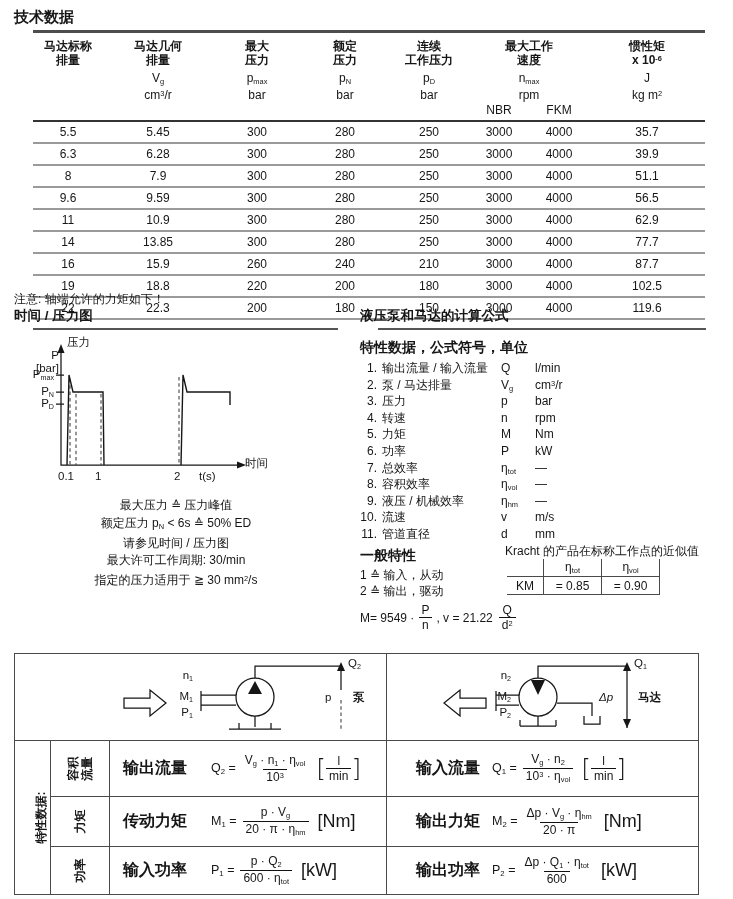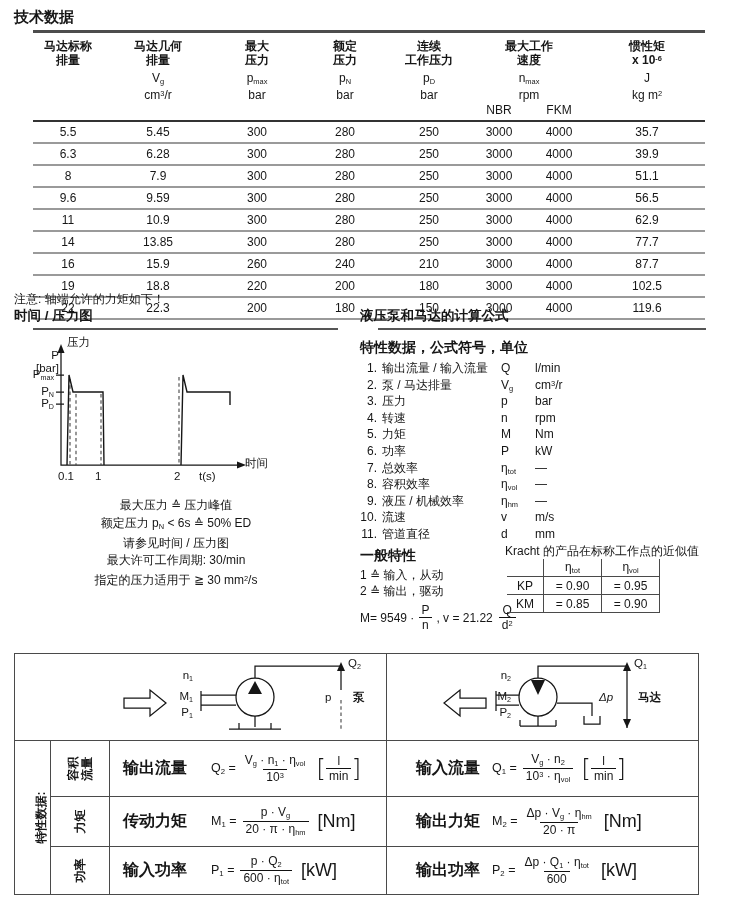--- a/index.html
+++ b/index.html
@@ -352,25 +352,20 @@
 
   <div class="abs" style="left:505px;top:543px;">Kracht 的产品在标称工作点的近似值</div>
   <table class="ktable abs" style="left:507px;top:559px;">
     <tbody>
         <tr>
       <td class="kc0"></td>
       <td class="kv">η<sub>tot</sub></td>
       <td class="kv">η<sub>vol</sub></td>
     </tr>
     <tr>
-      <td class="kc0">KP</td>
-      <td class="kv">= 0.90</td>
-      <td class="kv">= 0.95</td>
-    </tr>
-    <tr>
       <td class="kc0">KM</td>
       <td class="kv">= 0.85</td>
       <td class="kv">= 0.90</td>
     </tr>
   </tbody>
     </table>
 
   <table class="btable abs" style="left:14px;top:653px;">
     <colgroup>
         <col style="width:36px">

